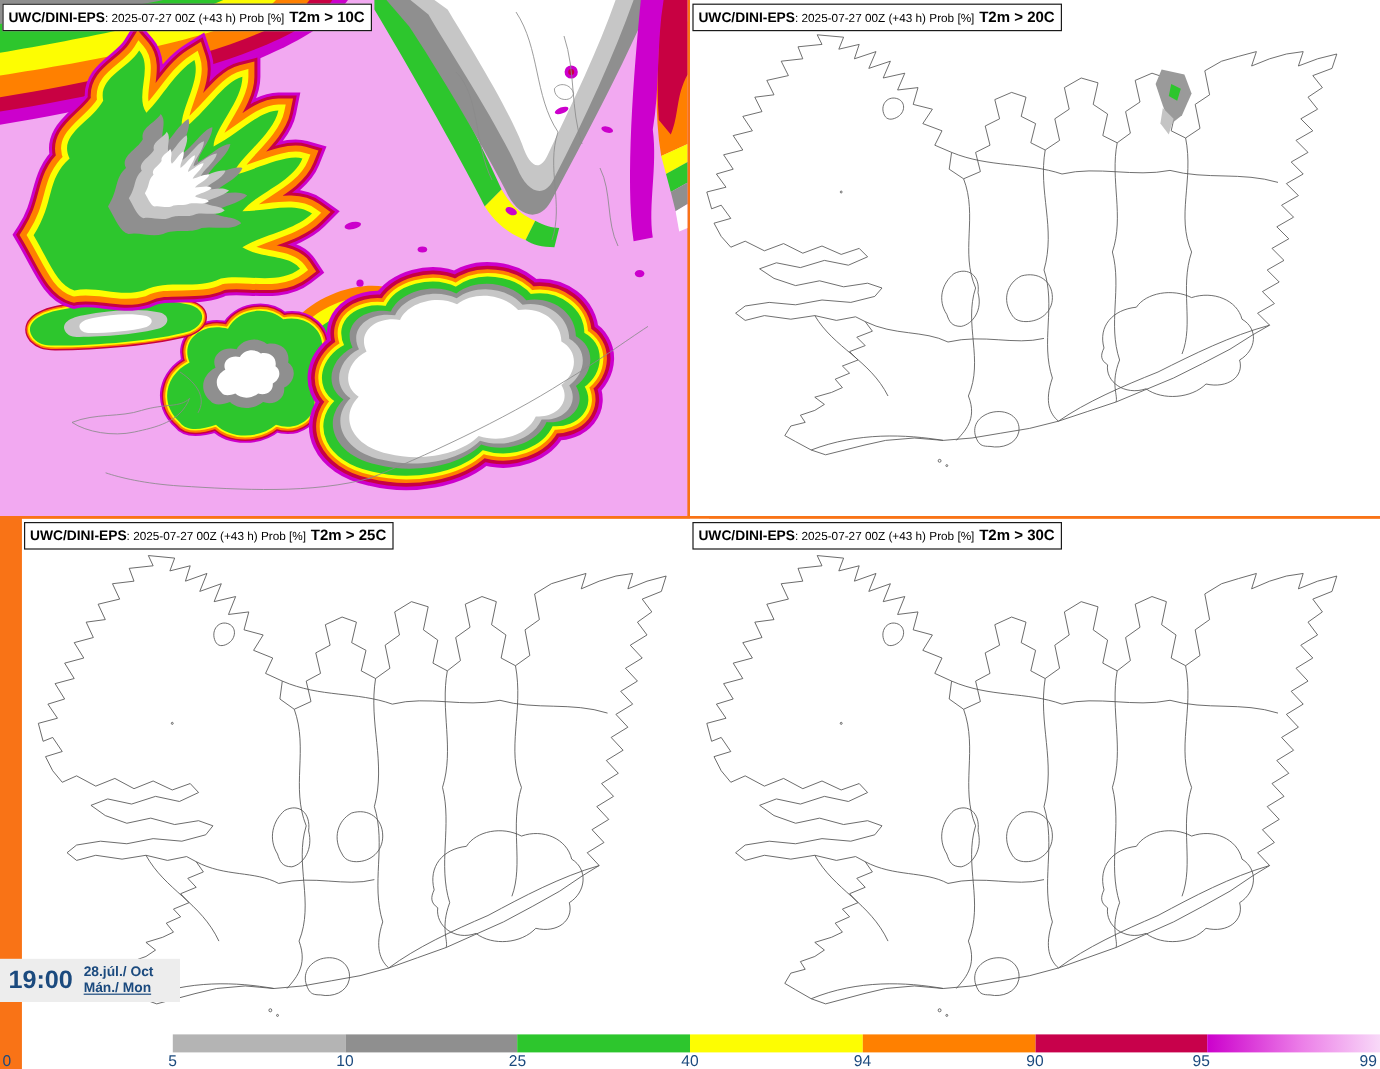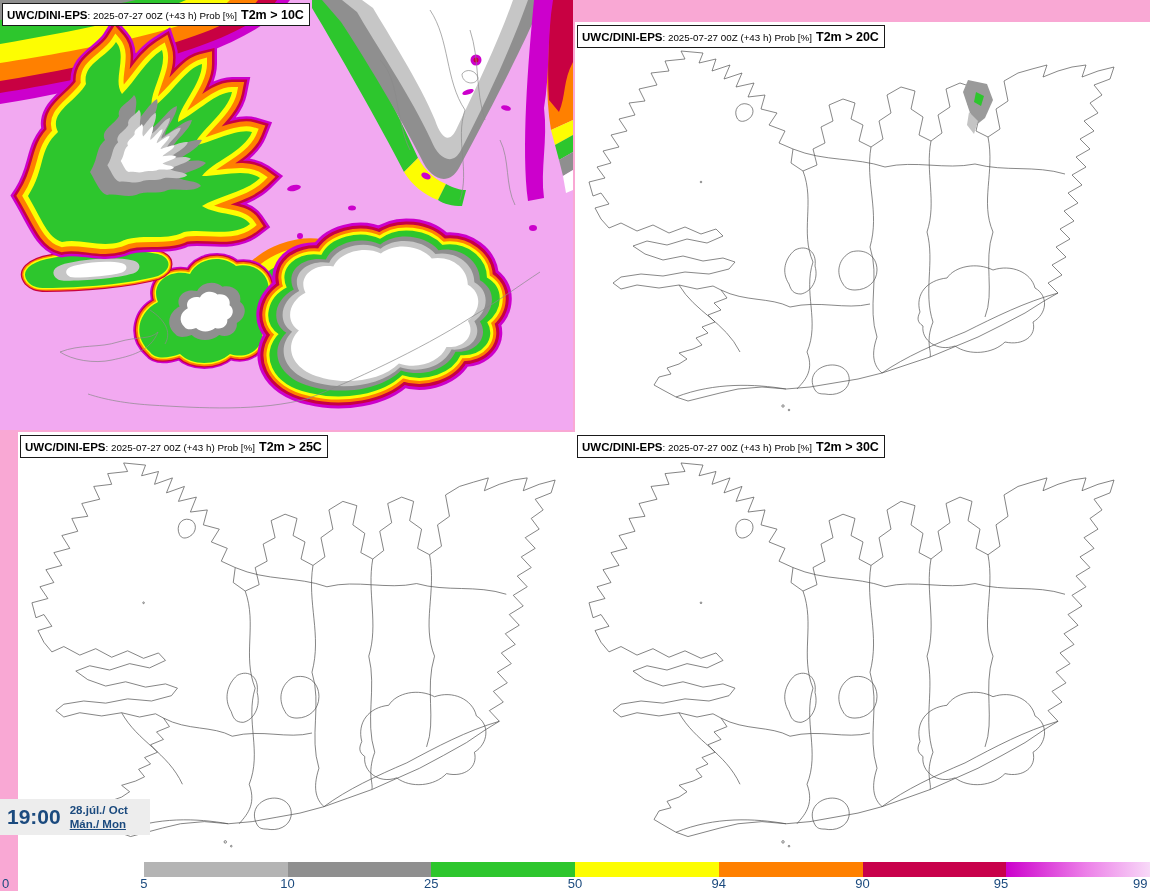--- a/index.html
+++ b/index.html
@@ -1,20 +1,20 @@
 <!DOCTYPE html>
 <html><head>
 <meta charset="utf-8">
 <style>
   html,body{margin:0;padding:0;}
   body{width:1150px;height:891px;background:#ffffff;font-family:"Liberation Sans",sans-serif;}
-  #screen{position:relative;width:1150px;height:891px;overflow:hidden;background:#f9a8d4;}
+  #screen{position:relative;width:1150px;height:891px;overflow:hidden;background:#f97316;}
   .panel{position:absolute;overflow:hidden;}
   #panel-1{left:0;top:0;width:573px;height:430px;}
-  #panel-2{left:575px;top:0;width:575px;height:430px;margin-top:22px;}
+  #panel-2{left:575px;top:0;width:575px;height:430px;}
   #panel-3{left:0;top:432px;width:573px;height:459px;margin-left:18px;}
   #panel-4{left:575px;top:432px;width:575px;height:459px;}
   svg.map{position:absolute;left:0;top:0;display:block;}
   .title-box{position:absolute;left:2px;top:3px;background:#ffffff;border:1px solid #1a1a1a;
              padding:2px 5px 3px 4px;white-space:nowrap;z-index:5;line-height:1;}
   .tb-model{font-weight:bold;font-size:11.5px;color:#000;}
   .tb-info{font-size:9.8px;color:#000;}
   .tb-thresh{font-weight:bold;font-size:12.5px;color:#000;margin-left:4px;}
   .timebox{position:absolute;left:0;top:799px;width:150px;height:36px;background:#ededed;
            display:flex;align-items:center;z-index:7;}
@@ -217,20 +217,20 @@
       <div class="cb-seg" style="background: rgb(253, 253, 2);"></div>
       <div class="cb-seg" style="background: rgb(255, 128, 0);"></div>
       <div class="cb-seg" style="background: rgb(200, 1, 75);"></div>
       <div class="cb-seg" style="background: linear-gradient(90deg, rgb(204, 0, 204), rgb(236, 127, 232) 55%, rgb(248, 217, 248));"></div>
     </div>
   <div class="cb-labels">
       <span class="cb-label" style="left: 2px;">0</span>
       <span class="cb-label" style="left: 143.75px; transform: translateX(-50%);">5</span>
       <span class="cb-label" style="left: 287.5px; transform: translateX(-50%);">10</span>
       <span class="cb-label" style="left: 431.25px; transform: translateX(-50%); text-align: right;">25</span>
-      <span class="cb-label" style="left: 575px; transform: translateX(-50%);">50</span>
+      <span class="cb-label" style="left: 575px; transform: translateX(-50%);">40</span>
       <span class="cb-label" style="left: 718.75px; transform: translateX(-50%);">94</span>
       <span class="cb-label" style="left: 862.5px; transform: translateX(-50%);">90</span>
       <span class="cb-label" style="left: 1001px; transform: translateX(-50%);">95</span>
       <span class="cb-label" style="left: 1133px;">99</span>
     </div>
 
 </div>
 
 </body></html>

